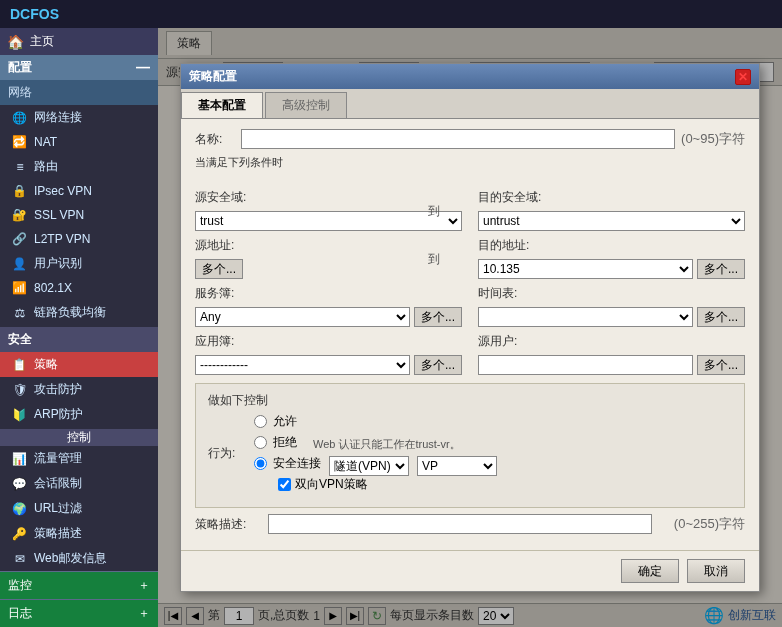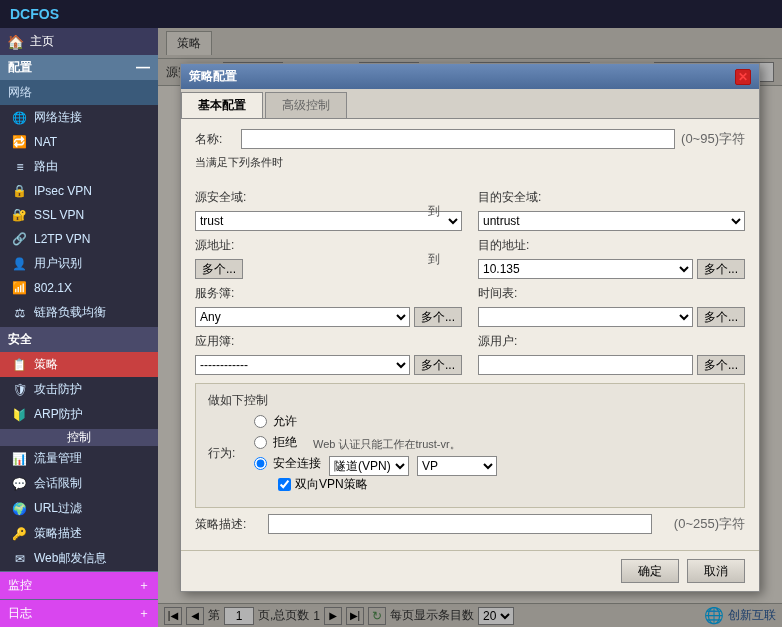--- a/index.html
+++ b/index.html
@@ -18,21 +18,21 @@
     .sidebar-section-header .collapse-btn { cursor: pointer; color: #fff; font-size: 14px; }
     .sidebar-group-label { background: #3a5a7a; color: #cce0f5; padding: 4px 8px; font-size: 11px; }
     .sidebar-item { padding: 4px 8px 4px 12px; display: flex; align-items: center; gap: 6px; color: #d0e8ff; cursor: pointer; }
     .sidebar-item.active { background: #c84040; color: #ffffff; }
     .sidebar-icon { width: 16px; height: 16px; display: inline-flex; align-items: center; justify-content: center; flex-shrink: 0; }
 
     .sidebar-section-header2 { background: #4a4a6a; padding: 4px 8px; display: flex; align-items: center; justify-content: space-between; color: #ffffff; font-weight: bold; margin-top: 2px; }
     .sidebar-section-header3 { background: #4a4a6a; padding: 0 8px; display: flex; align-items: center; justify-content: center; color: #ffffff; font-weight: normal; margin-top: 2px; }
 
     .sidebar-bottom { margin-top: auto; }
-    .sidebar-bottom-item { background: #d946ef; padding: 5px 8px; display: flex; align-items: center; justify-content: space-between; color: #ffffff; cursor: pointer; border-top: 1px solid #5a6a8a; }
+    .sidebar-bottom-item { background: #15803d; padding: 5px 8px; display: flex; align-items: center; justify-content: space-between; color: #ffffff; cursor: pointer; border-top: 1px solid #5a6a8a; }
 
     
     .content { flex: 1; background: #e8e4dc; position: relative; overflow: hidden; }
 
     
     .top-bar { background: #d4d0c8; border-bottom: 1px solid #a0a098; padding: 3px 8px; display: flex; align-items: center; gap: 8px; }
     .policy-tab { background: #e8e4dc; border: 1px solid #a0a098; border-bottom: none; padding: 3px 10px; color: #333; }
     
     .filter-bar { background: #d4d0c8; padding: 3px 8px; display: flex; align-items: center; gap: 6px; border-bottom: 1px solid #a0a098; }
     .filter-label { color: #333; white-space: nowrap; }

